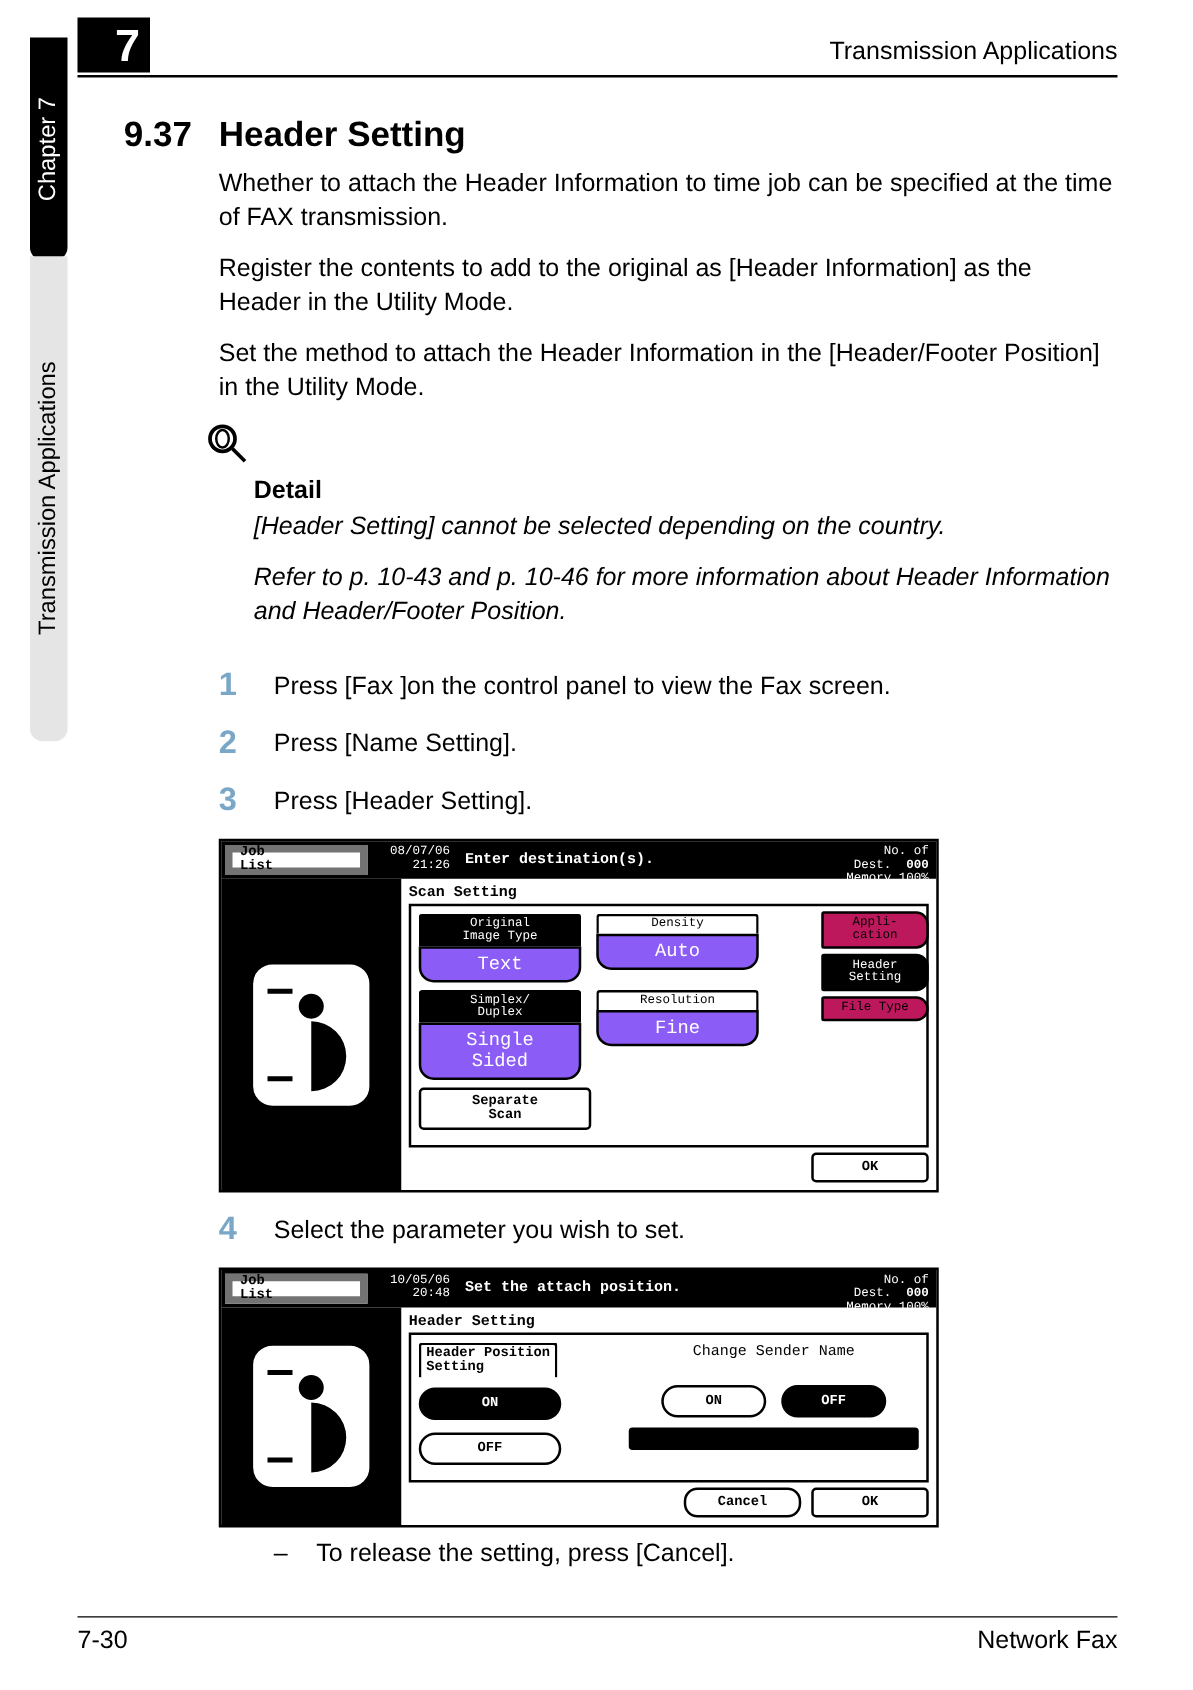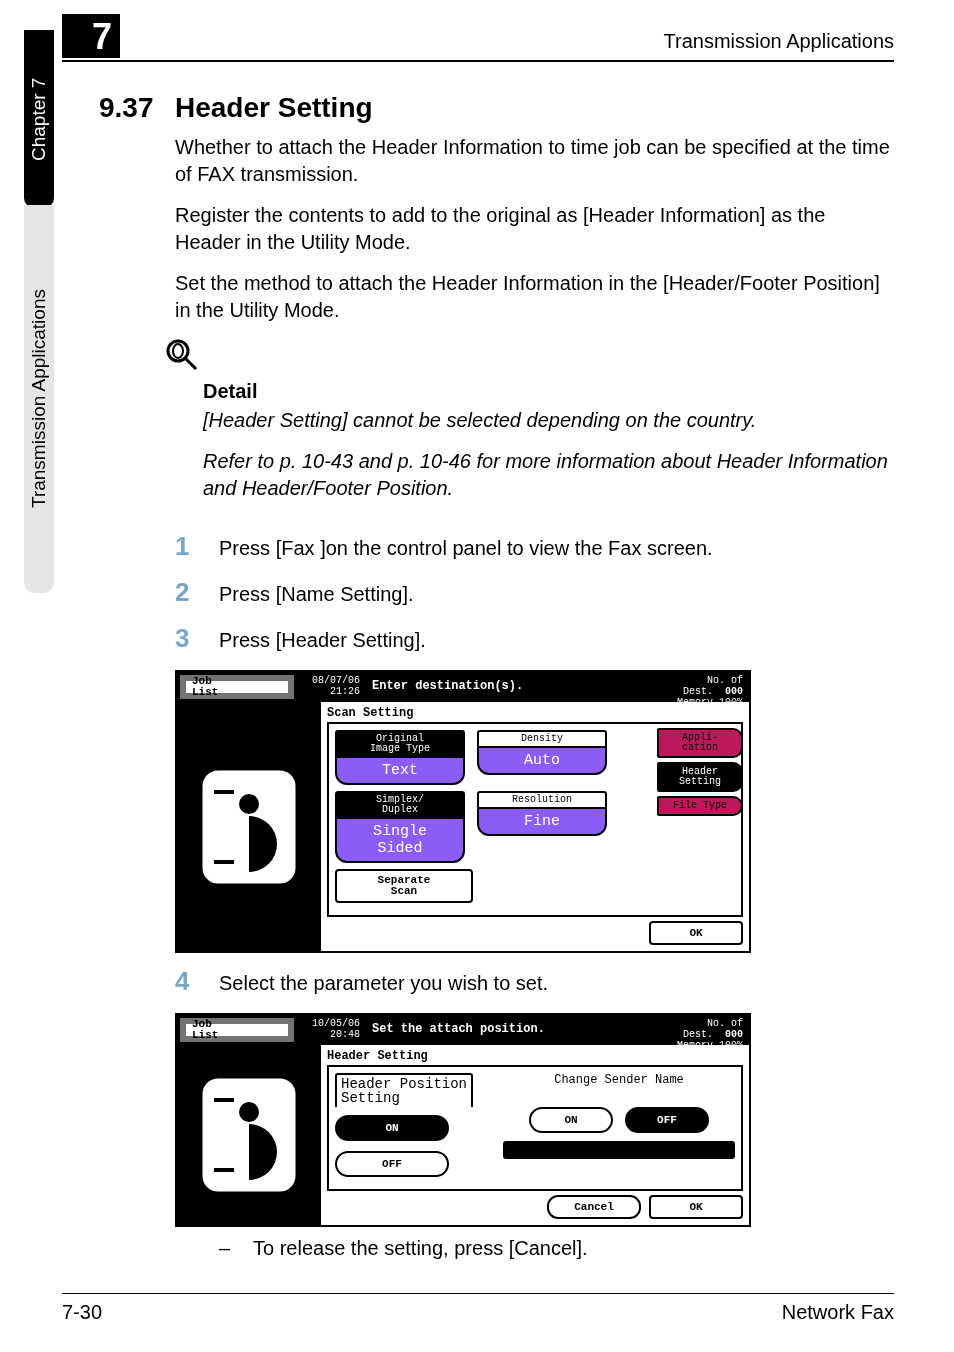--- a/index.html
+++ b/index.html
@@ -282,22 +282,22 @@
     display: flex;
     justify-content: flex-end;
     gap: 8px;
     margin-top: 4px;
   }
   
   .hdr-col {
     width: 150px;
   }
   .group-title {
-    font-weight: normal;
-    font-size: 14px;
+    font-weight: bold;
+    font-size: 11px;
     line-height: 1;
     border: 2px solid #000;
     border-bottom: none;
     padding: 2px 4px;
     background: #fff;
     display: inline-block;
     border-radius: 3px 3px 0 0;
   }
   .pill {
     display: inline-block;

